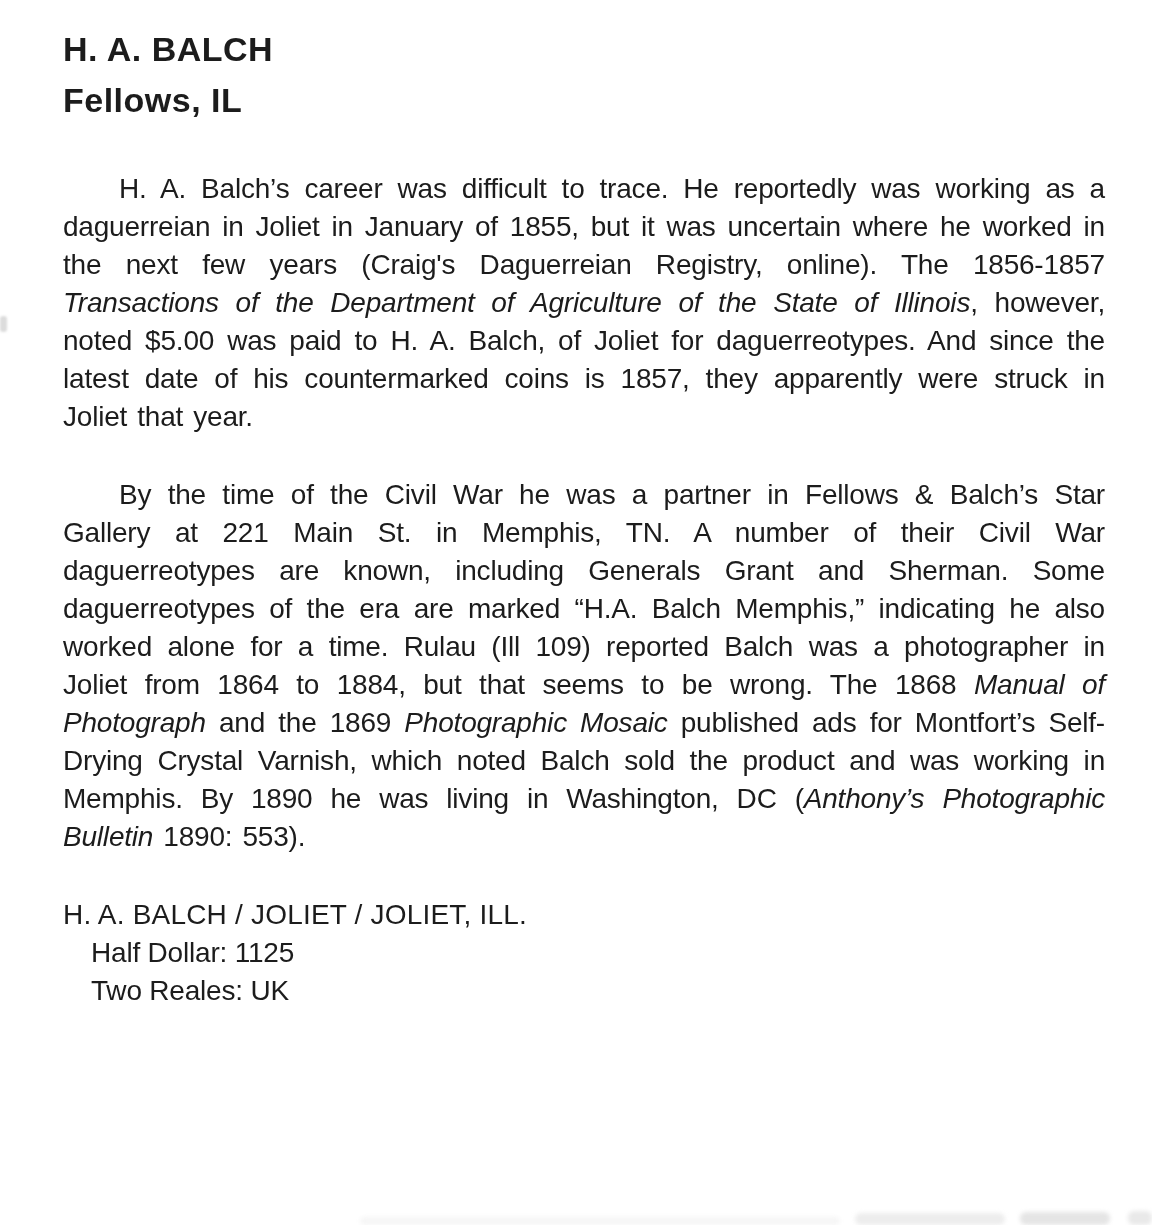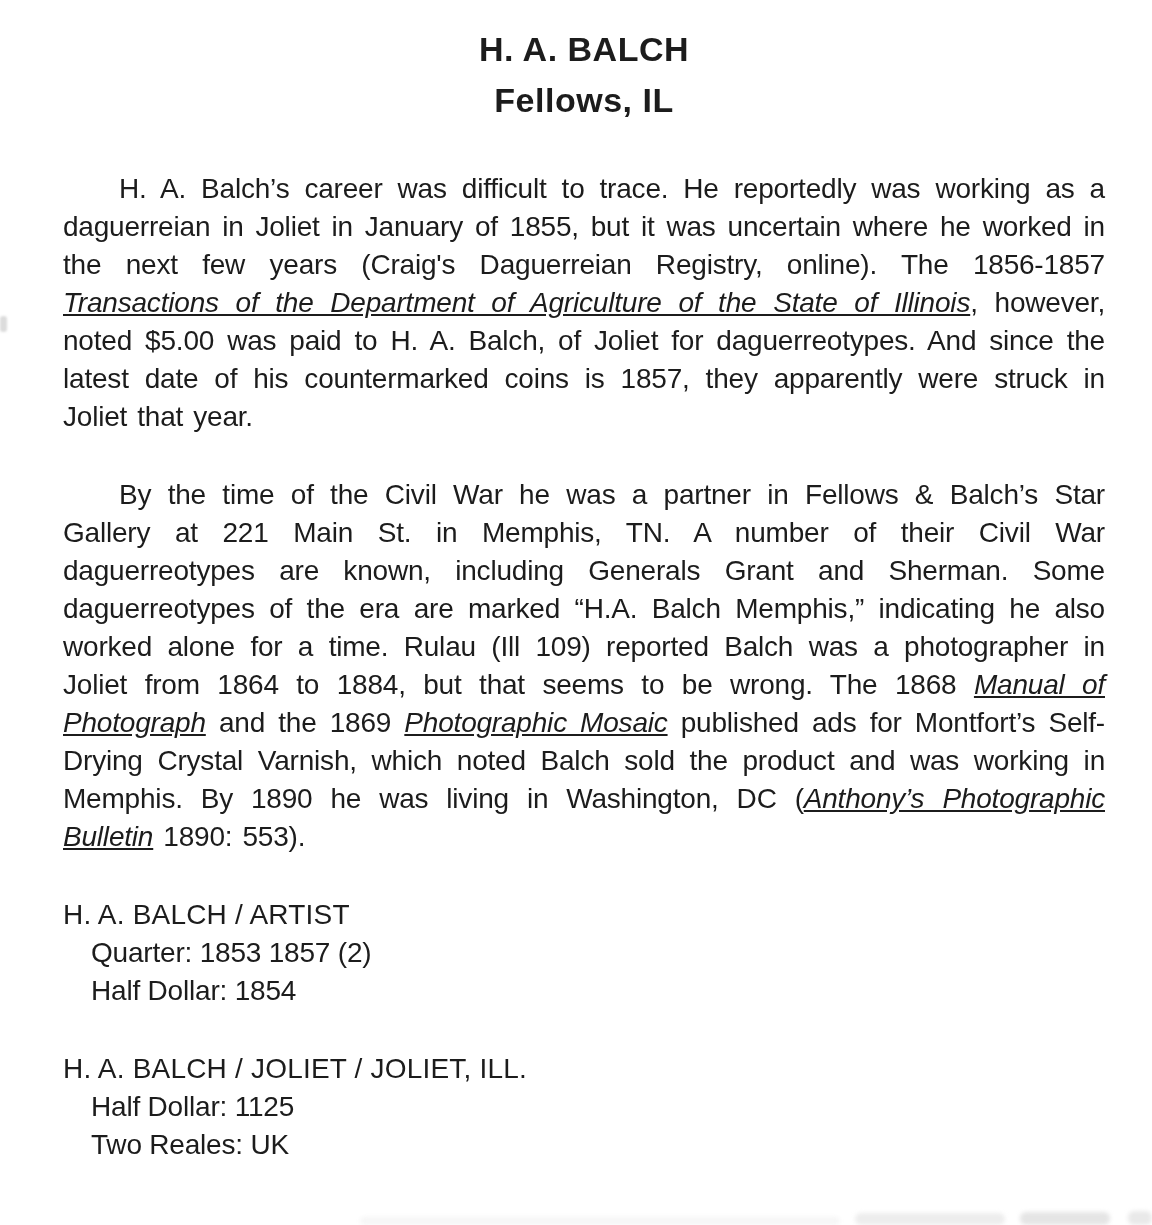--- a/index.html
+++ b/index.html
@@ -16,42 +16,40 @@
     position: relative;
   }
   .page {
     box-sizing: border-box;
     width: 1152px;
     height: 1225px;
     padding: 24px 47px 0 63px;
     position: relative;
   }
   .title-block {
-    text-align: center;
     margin-bottom: 44px;
   }
   .title-line {
     font-size: 34px;
     line-height: 51px;
     font-weight: 700;
     letter-spacing: 0.5px;
   }
   .body-copy { }
   .body-para {
     margin: 0 0 40px 0;
     font-size: 28px;
     line-height: 38px;
     text-align: justify;
     text-indent: 56px;
     word-spacing: 2.5px;
     letter-spacing: -0.2px;
   }
   .body-para .ital {
     font-style: italic;
-    text-decoration: underline;
   }
   .listings {
     margin-top: 8px;
   }
   .listing {
     font-size: 28px;
     line-height: 38px;
     letter-spacing: -0.2px;
   }
   .listing + .listing {
@@ -104,25 +102,20 @@
     <div class="title-line">Fellows, IL</div>
   </header>
 
   <main class="body-copy">
     <div>
         <p class="body-para"><span>H. A. Balch’s career was difficult to trace. He reportedly was working as a daguerreian in Joliet in January of 1855, but it was uncertain where he worked in the next few years (Craig's Daguerreian Registry, online). The 1856-1857 </span><span class="ital">Transactions of the Department of Agriculture of the State of Illinois</span><span>, however, noted $5.00 was paid to H. A. Balch, of Joliet for daguerreotypes. And since the latest date of his countermarked coins is 1857, they apparently were struck in Joliet that year.</span></p>
         <p class="body-para"><span>By the time of the Civil War he was a partner in Fellows &amp; Balch’s Star Gallery at 221 Main St. in Memphis, TN. A number of their Civil War daguerreotypes are known, including Generals Grant and Sherman. Some daguerreotypes of the era are marked “H.A. Balch Memphis,” indicating he also worked alone for a time. Rulau (Ill 109) reported Balch was a photographer in Joliet from 1864 to 1884, but that seems to be wrong. The 1868 </span><span class="ital">Manual of Photograph</span><span> and the 1869 </span><span class="ital">Photographic Mosaic</span><span> published ads for Montfort’s Self-Drying Crystal Varnish, which noted Balch sold the product and was working in Memphis. By 1890 he was living in Washington, DC (</span><span class="ital">Anthony’s Photographic Bulletin</span><span> 1890: 553).</span></p>
       </div>
     <div class="listings">
         <div class="listing">
-          <div class="listing-heading">H. A. BALCH / ARTIST</div>
-          <div class="listing-item">Quarter: 1853 1857 (2)</div>
-          <div class="listing-item">Half Dollar: 1854</div>
-        </div>
-        <div class="listing">
           <div class="listing-heading">H. A. BALCH / JOLIET / JOLIET, ILL.</div>
           <div class="listing-item">Half Dollar: 1125</div>
           <div class="listing-item">Two Reales: UK</div>
         </div>
       </div>
   </main>
 
   <div class="scan-artifact-left"></div>
 
   <div class="scan-artifact-band">

